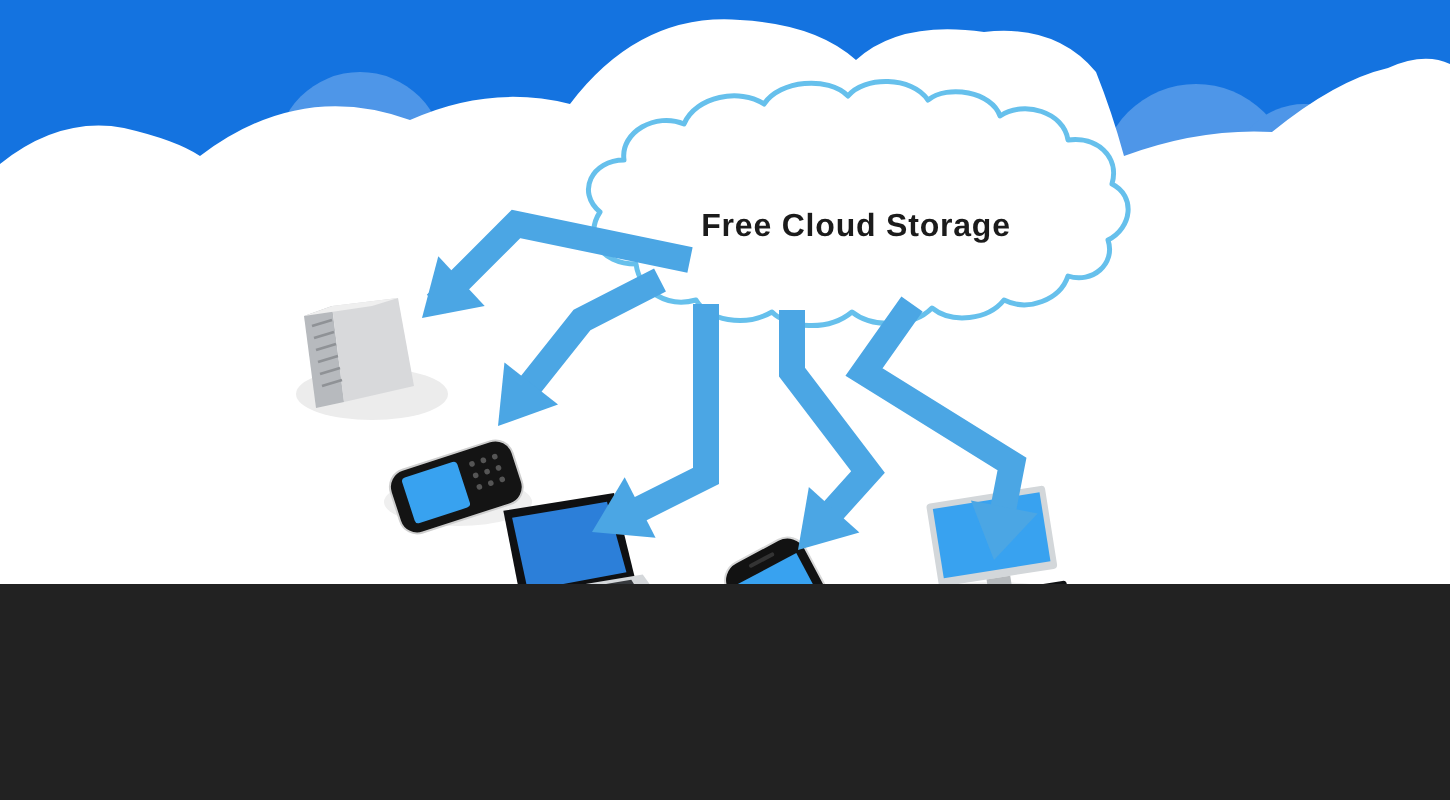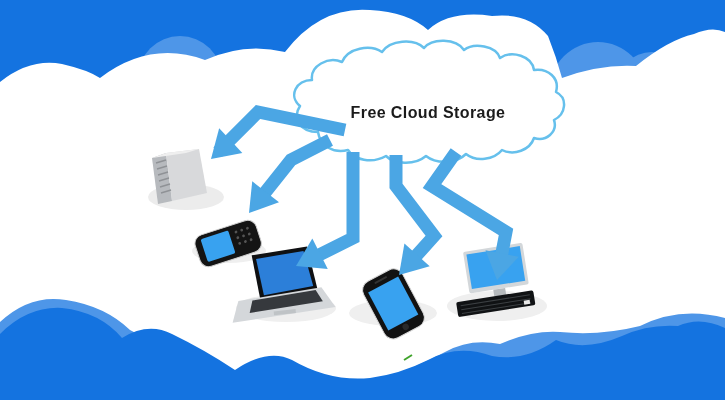--- a/index.html
+++ b/index.html
@@ -1,18 +1,18 @@
 <!DOCTYPE html>
 <html><head>
 <meta charset="utf-8">
 <style>
   html,body{margin:0;padding:0;background:#222;}
   .stage{
     position:relative;
-    width:725px;height:400px;
+    width:725px;height:292px;
     overflow:hidden;
     font-family:"Liberation Sans", sans-serif;
   }
   .stage svg{display:block;width:725px;height:400px;}
   .cloud-title{
     font-family:"Liberation Sans", sans-serif;
     font-weight:bold;
     font-size:16px;
     letter-spacing:0.4px;
   }

